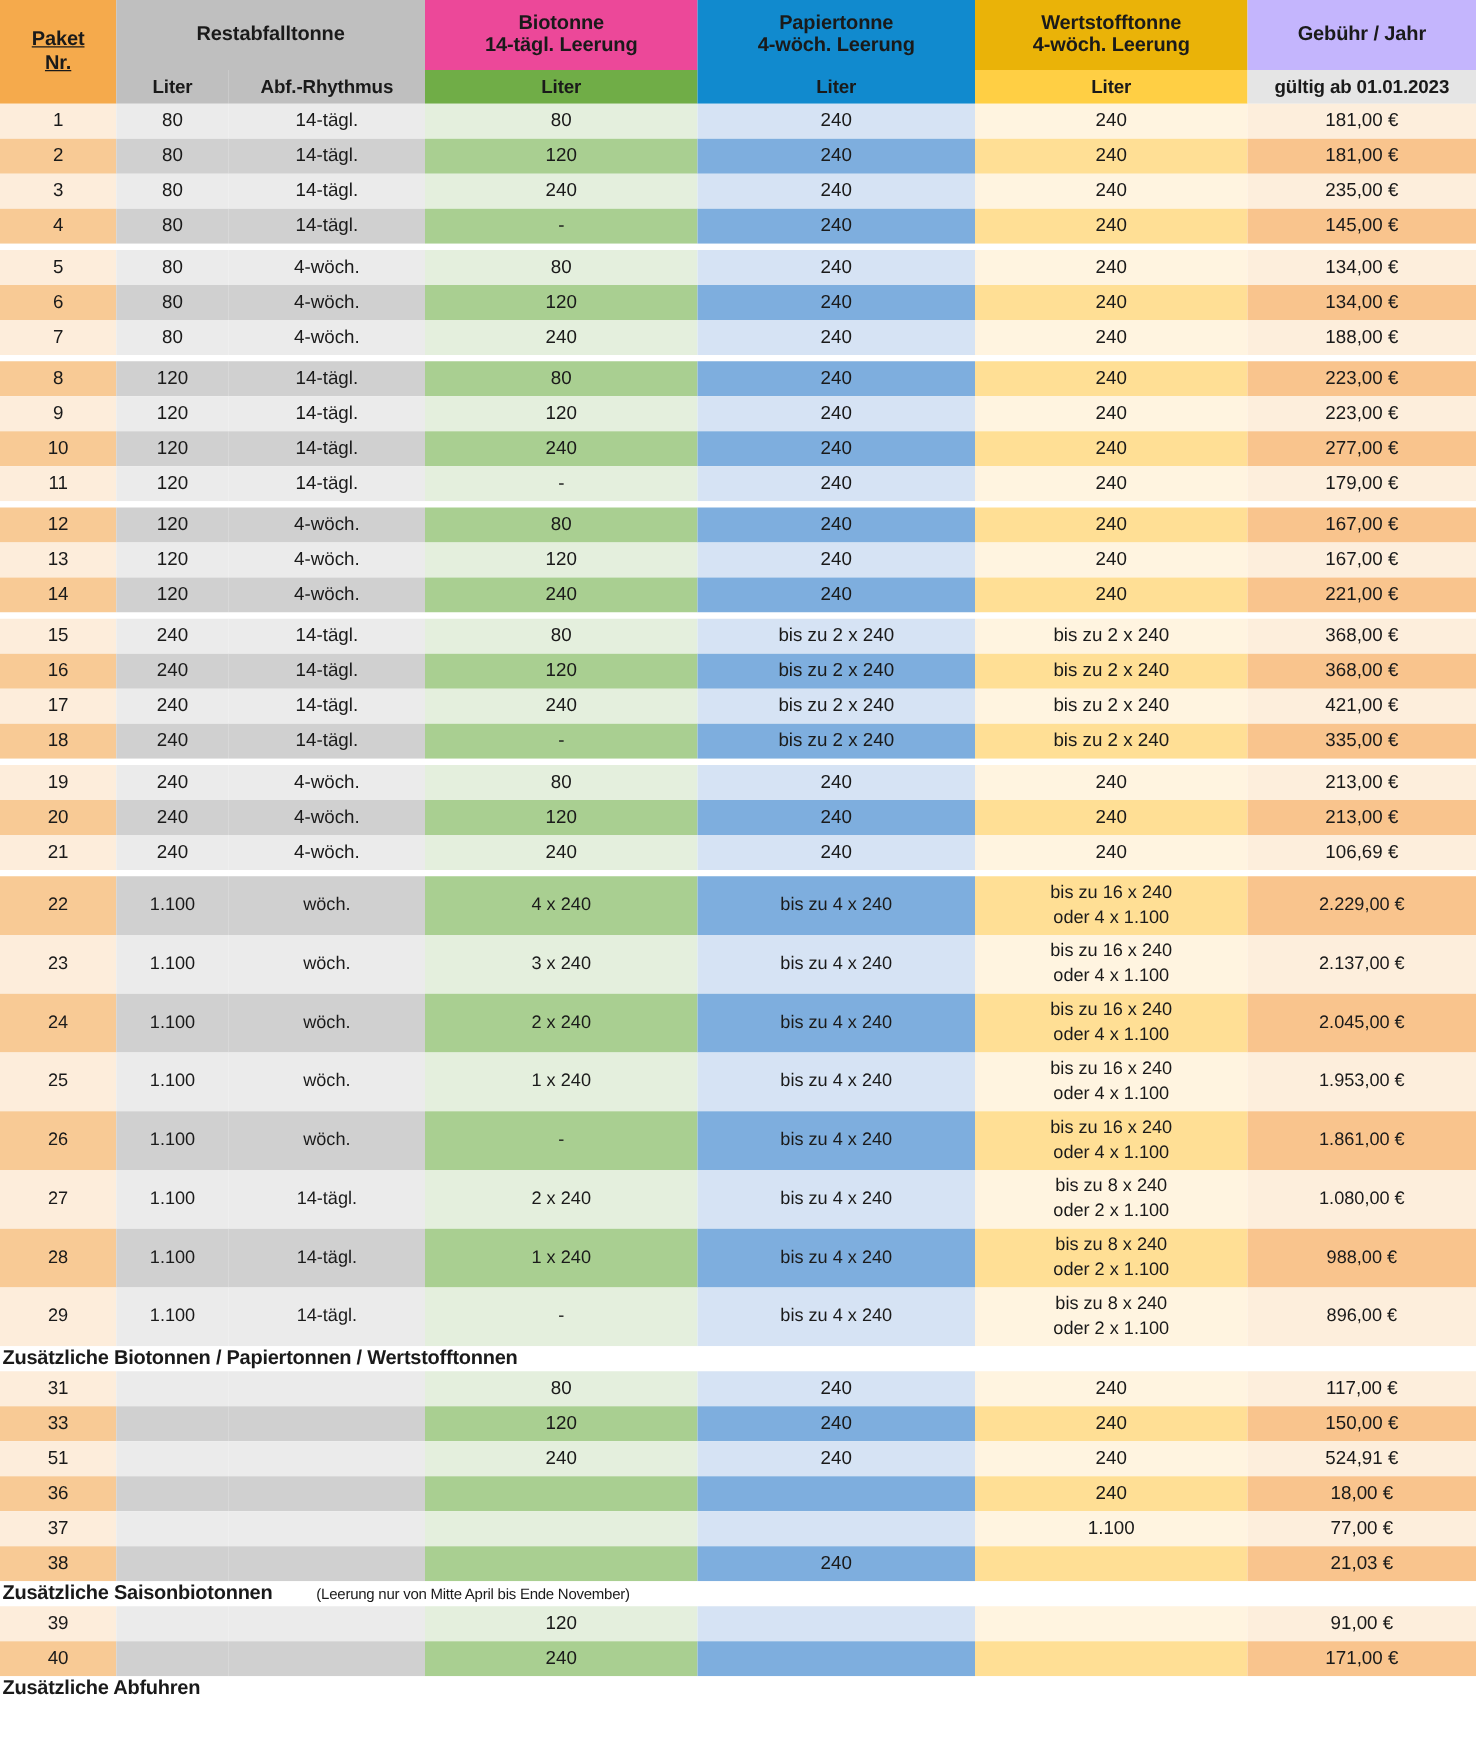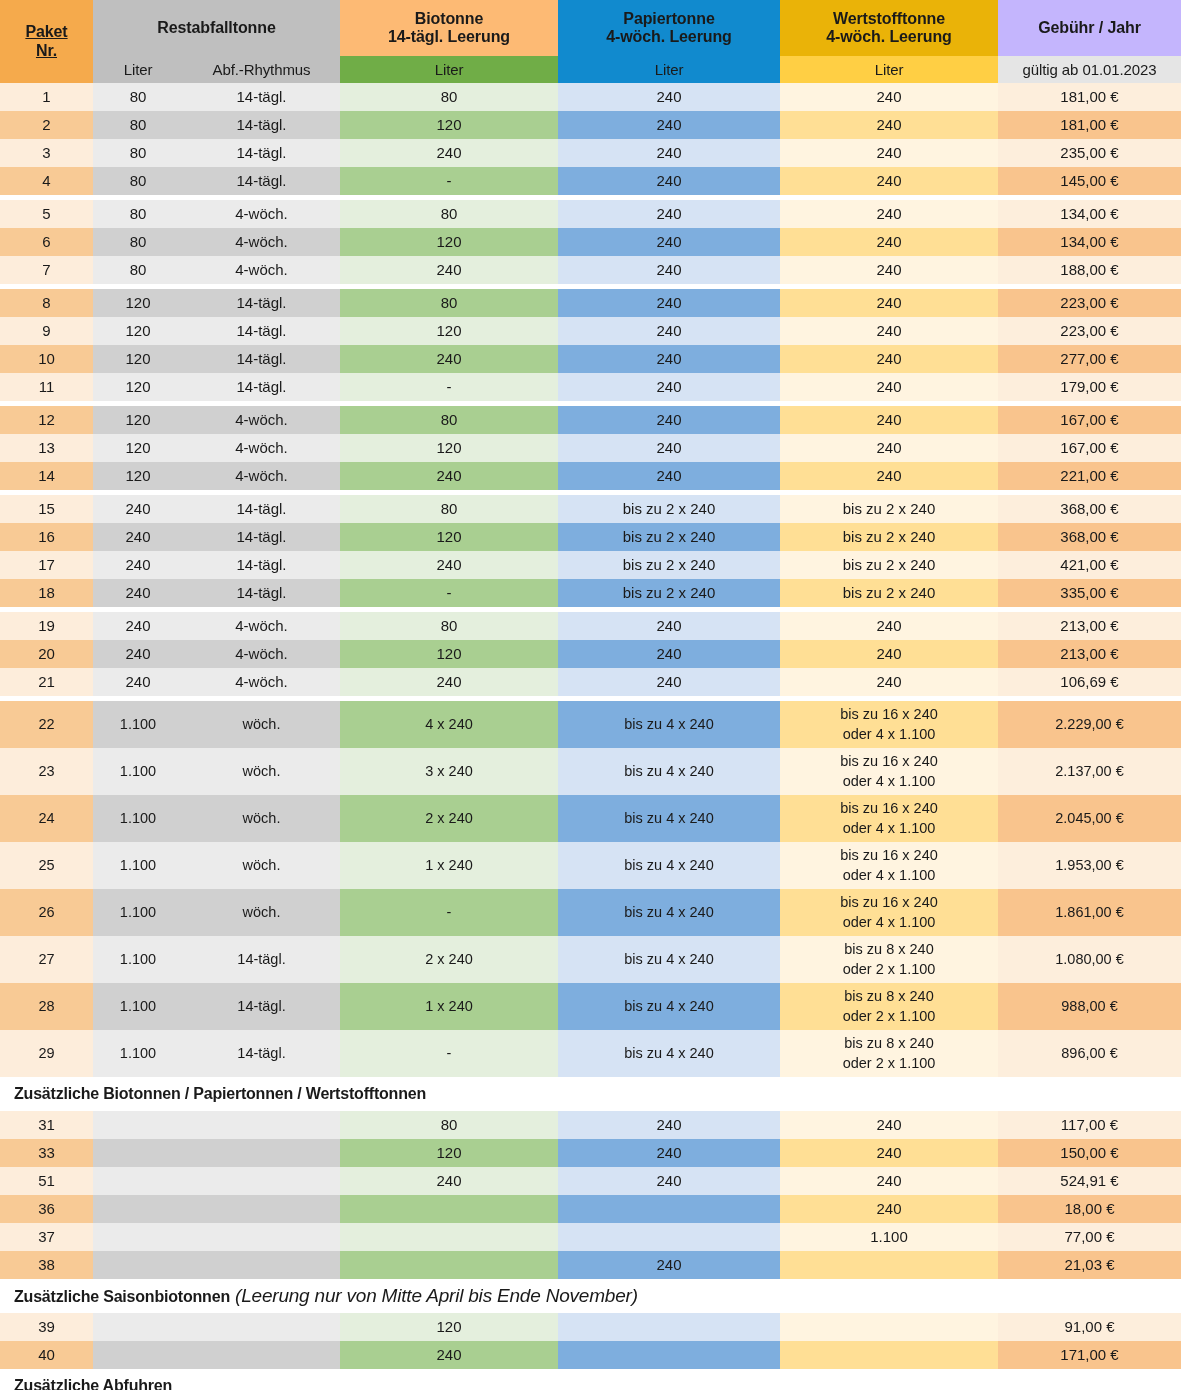--- a/index.html
+++ b/index.html
@@ -38,27 +38,27 @@
   
   tr.hdr-top td{
     height:56px;
     font-weight:bold;
     font-size:16px;
     line-height:1.15;
     letter-spacing:-0.1px;
   }
   tr.hdr-sub td{
     height:27px;
-    font-weight:normal;
+    font-weight:bold;
     font-size:15px;
     letter-spacing:-0.1px;
   }
   .h-nr     {background:#f5aa4c;text-decoration:underline;}
   .h-rest   {background:#bfbfbf;}
-  .h-bio    {background:#fdba74;}
+  .h-bio    {background:#ec4899;}
   .h-papier {background:#118ace;}
   .h-wert   {background:#eab308;}
   .h-geb    {background:#c4b5fd;}
   .h-geb-sub{background:#e5e5e5;font-size:14px;}
   .h-sub-rest{background:#bfbfbf;}
   .h-sub-bio {background:#70ad47;}
   .h-sub-pap {background:#118ace;}
   .h-sub-wert{background:#ffcf44;}
 
   
@@ -103,31 +103,31 @@
   }
 
   .two-line{
     display:block;
     line-height:1.35;
   }
 
   
   tr.sect td{
     background:#ffffff;
-    height:34px;
+    height:20px;
     text-align:left;
     font-weight:bold;
     font-size:16px;
-    padding-left:14px;
+    padding-left:2px;
     letter-spacing:-0.2px;
   }
   tr.sect td .note{
     font-weight:normal;
-    font-style:italic;
-    font-size:19px;
+    font-size:12px;
+    margin-left:32px;
   }
 </style>
 </head>
 <body>
 
 <div class="sheet">
   <table class="fees">
     <colgroup>
       <col class="c-nr">
         <col class="c-liter">

